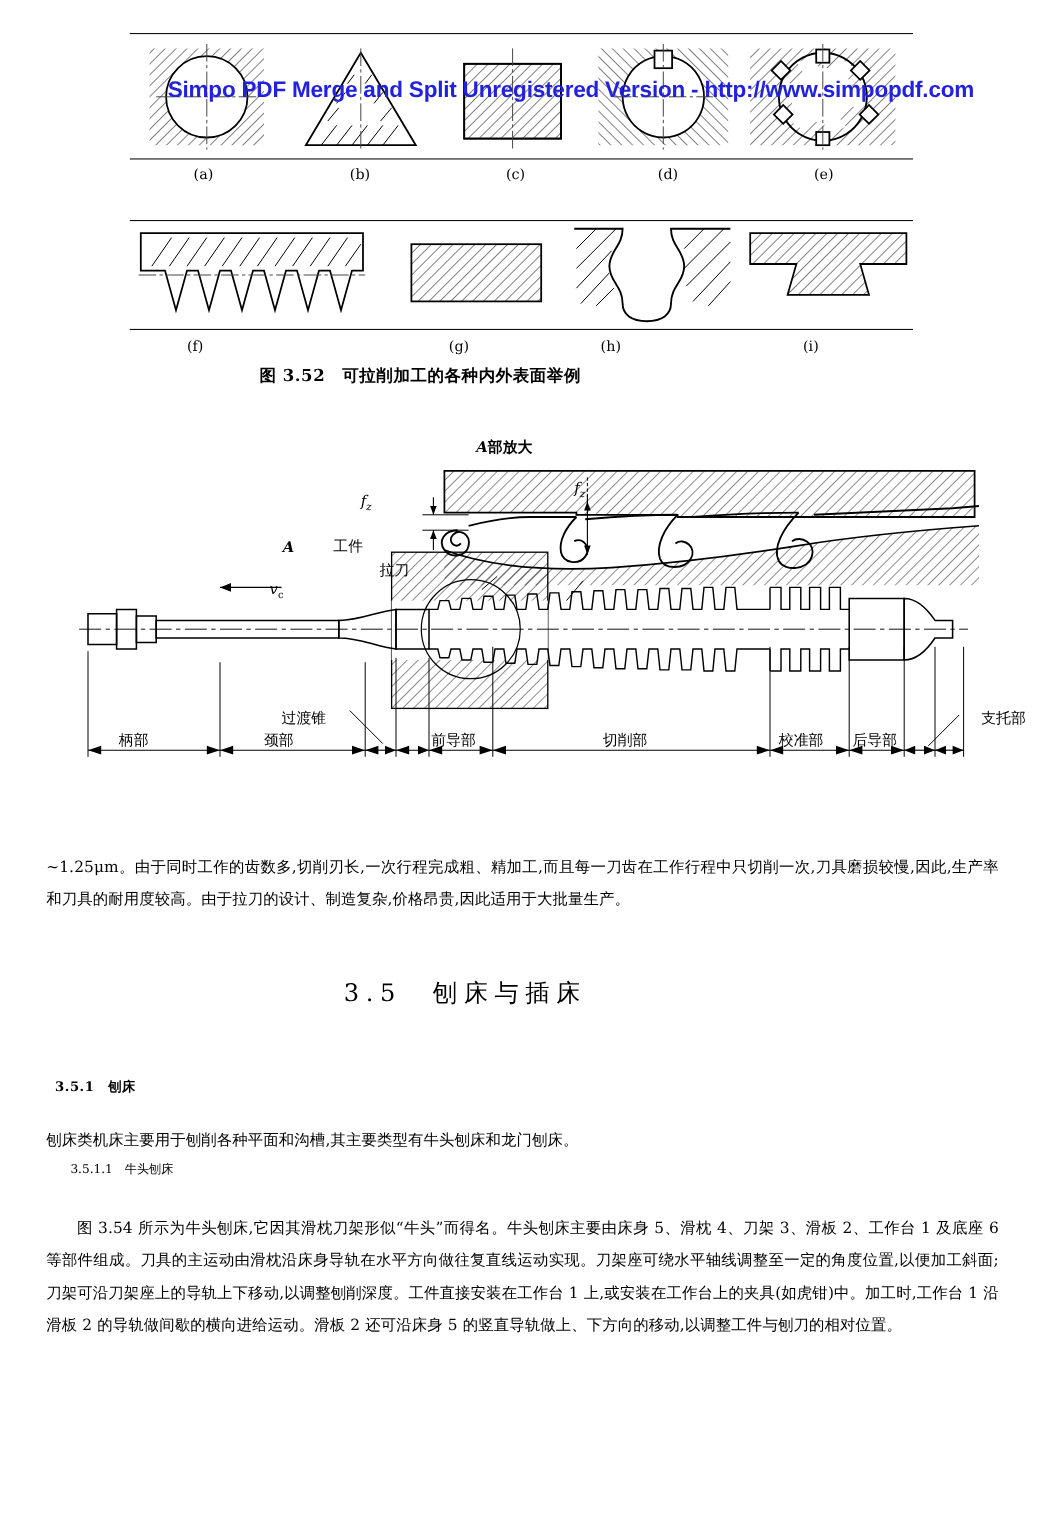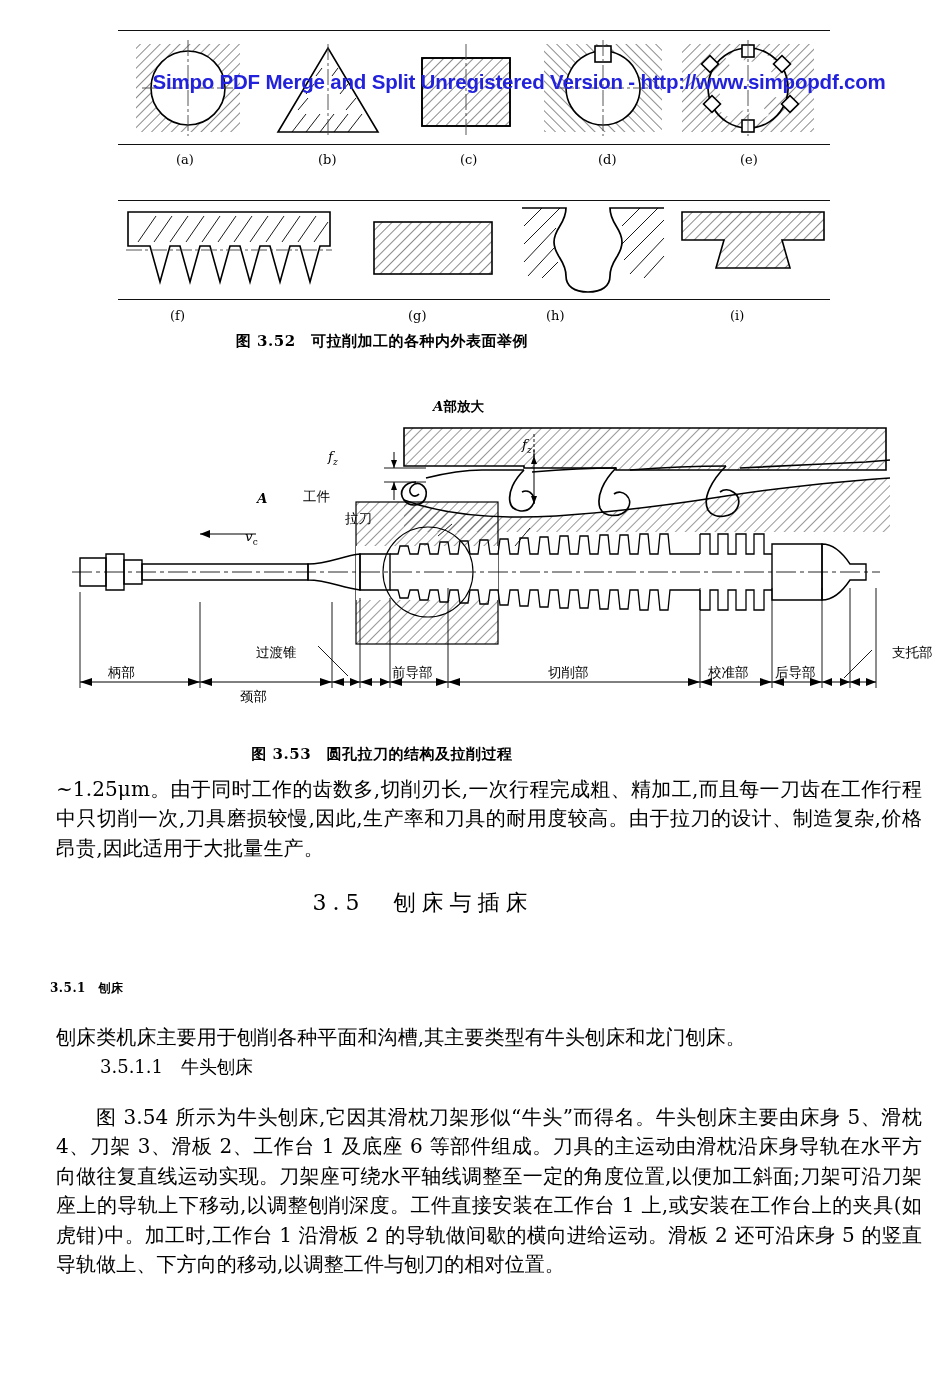--- a/index.html
+++ b/index.html
@@ -101,23 +101,23 @@
     font-family: "DejaVu Serif", serif;
   }
   .lbl-it {
     font-style: italic;
     font-family: "DejaVu Serif", serif;
   }
 
   
   .body-text {
     position: absolute;
-    left: 56px;
+    left: 42px;
     width: 866px;
-    font-size: 20px;
+    font-size: 14px;
     line-height: 29.4px;
     text-align: justify;
     text-justify: inter-character;
     letter-spacing: 0.1px;
   }
   .sec-title {
     position: absolute;
     left: 0;
     width: 846px;
     text-align: center;
@@ -127,22 +127,21 @@
   .sub-title {
     position: absolute;
     left: 50px;
     font-size: 12px;
     font-weight: bold;
     letter-spacing: 0.5px;
   }
   .sub-sub {
     position: absolute;
     left: 50px;
-    font-size: 18px;
-    margin-left: 36px;
+    font-size: 11px;
   }
   .indent { text-indent: 2em; margin-top: 20px; }
 </style>
 </head>
 <body>
 
 <div class="page">
 
   <div class="watermark">Simpo PDF Merge and Split Unregistered Version - http://www.simpopdf.com</div>
 
@@ -449,29 +448,28 @@
           <polygon points="816,34 806,30 806,38"></polygon>
       </g>
 
       <line x1="258" y1="-2" x2="288" y2="28" stroke="#000" stroke-width="0.9"></line>
 
       <line x1="784" y1="30" x2="812" y2="2" stroke="#000" stroke-width="0.9"></line>
     </svg>
 
     <span class="lbl" style="left:48px;top:272px;">柄部</span>
     <span class="lbl" style="left:196px;top:252px;">过渡锥</span>
-    <span class="lbl" style="left:180px;top:272px;margin-top:24px;">颈部</span>
+    <span class="lbl" style="left:180px;top:272px;">颈部</span>
     <span class="lbl" style="left:332px;top:272px;">前导部</span>
     <span class="lbl" style="left:488px;top:272px;">切削部</span>
     <span class="lbl" style="left:648px;top:272px;">校准部</span>
     <span class="lbl" style="left:715px;top:272px;">后导部</span>
     <span class="lbl" style="left:792px;top:252px;margin-left:40px;">支托部</span>
   </div>
 
-  <div class="cap-title" style="top:745px;">图 3.53　圆孔拉刀的结构及拉削过程</div>
 
   <div class="body-text" style="top:775px;">~1.25μm。由于同时工作的齿数多,切削刃长,一次行程完成粗、精加工,而且每一刀齿在工作行程中只切削一次,刀具磨损较慢,因此,生产率和刀具的耐用度较高。由于拉刀的设计、制造复杂,价格昂贵,因此适用于大批量生产。</div>
 
   <div class="sec-title" style="top:888px;">3.5　刨床与插床</div>
 
   <div class="sub-title" style="top:980px;">3.5.1　刨床</div>
 
   <div class="body-text" style="top:1023px;">刨床类机床主要用于刨削各种平面和沟槽,其主要类型有牛头刨床和龙门刨床。</div>
 
   <div class="sub-sub" style="top:1055px;left:64px;">3.5.1.1　牛头刨床</div>

